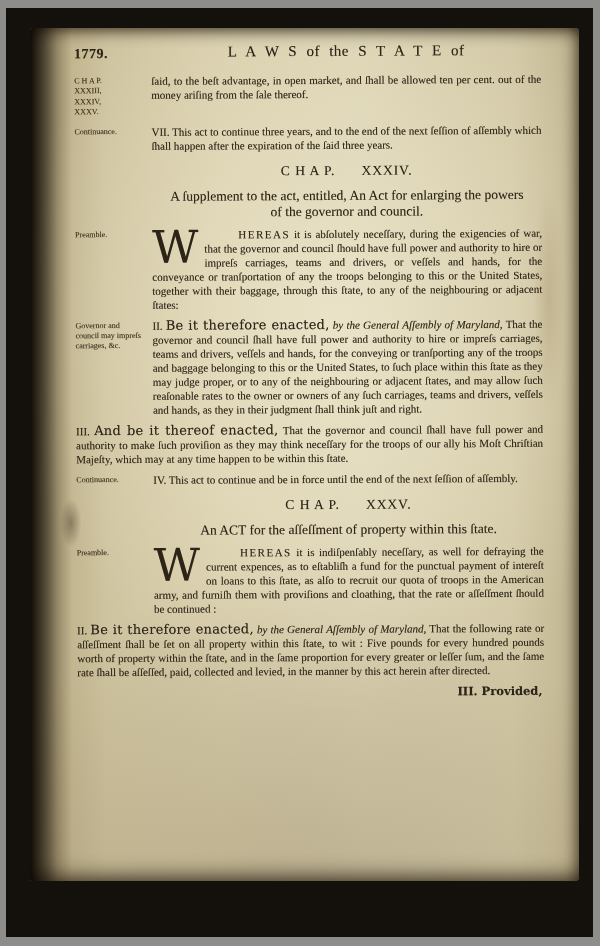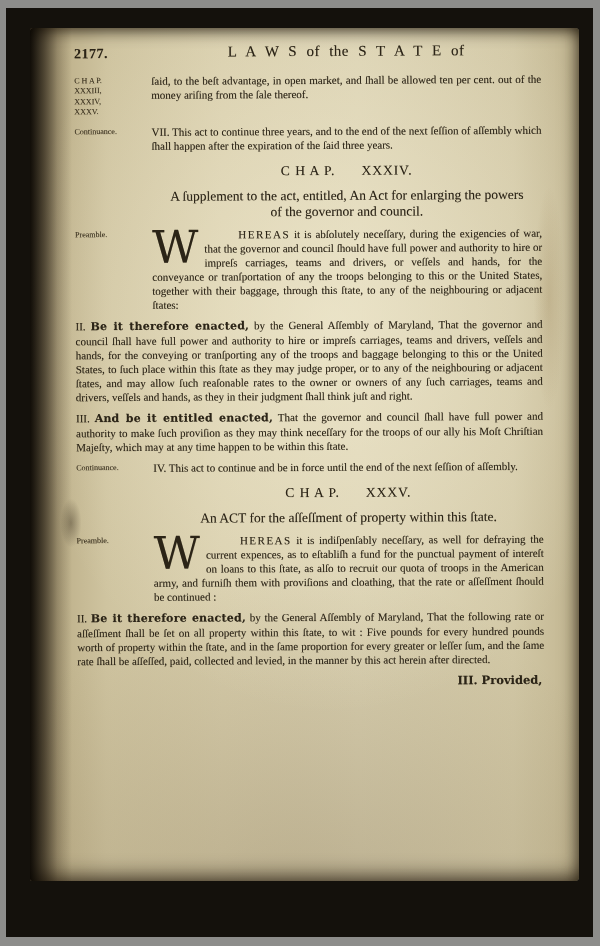--- a/index.html
+++ b/index.html
@@ -63,37 +63,37 @@
   .pre { white-space: pre-line; }
   .para { font-size: 11px; line-height: 14px; text-align: justify; }
   .chaphead { text-align: center; font-size: 13.5px; letter-spacing: 1px; padding: 4px 0 2px 0; }
   .chnum { margin-left: 26px; }
   .acttitle { text-align: center; font-size: 13.5px; line-height: 16px; padding: 0 16px; }
   .dropcap {
     float: left; font-size: 45px; line-height: 34px;
     padding: 3px 6px 0 0; font-family: "DejaVu Serif", serif;
   }
   .lead { letter-spacing: 1.5px; margin-left: 34px; }
-  .enacted { font-weight: bold; letter-spacing: 0.2px; font-family: "DejaVu Serif", serif; font-size: 11px; }
-  .cite { }
+  .enacted { font-weight: normal; letter-spacing: 0.2px; font-family: "DejaVu Serif", serif; font-size: 13px; }
+  .cite { font-style: italic; }
   .catch { text-align: right; font-weight: bold; font-size: 11.5px; padding-right: 2px; font-family: "DejaVu Serif", serif; }
 </style>
 </head>
 <body>
 
 <div class="scan">
   <div class="paper">
     <div class="binding"></div>
     <div class="stain-a"></div>
     <div class="stain-b"></div>
 
     <div class="content">
 
       <div class="header">
-        <div class="notecol year">2177.</div>
+        <div class="notecol year">1779.</div>
         <div class="bodycol running">L A W S of the S T A T E of</div>
       </div>
 
       <div class="row">
         <div class="notecol note pre">C H A P.
 XXXIII,
 XXXIV,
 XXXV.</div>
         <div class="bodycol para">ſaid, to the beſt advantage, in open market, and ſhall be allowed ten per cent. out of the money ariſing from the ſale thereof.</div>
       </div>
@@ -112,25 +112,26 @@
         <div class="notecol"></div>
         <div class="bodycol acttitle">A ſupplement to the act, entitled, An Act for enlarging the powers of the governor and council.</div>
       </div>
 
       <div class="row">
         <div class="notecol note">Preamble.</div>
         <div class="bodycol para"><span class="dropcap">W</span><span class="lead">HEREAS</span><span> it is abſolutely neceſſary, during the exigencies of war, that the governor and council ſhould have full power and authority to hire or impreſs carriages, teams and drivers, or veſſels and hands, for the conveyance or tranſportation of any the troops belonging to this or the United States, together with their baggage, through this ſtate, to any of the neighbouring or adjacent ſtates:</span></div>
       </div>
 
       <div class="row">
+        <div class="notecol note">Governor and council may impreſs carriages, &amp;c.</div>
         <div class="bodycol para"><span>II. </span><span class="enacted">Be it therefore enacted,</span><span class="cite"> by the General Aſſembly of Maryland,</span><span> That the governor and council ſhall have full power and authority to hire or impreſs carriages, teams and drivers, veſſels and hands, for the conveying or tranſporting any of the troops and baggage belonging to this or the United States, to ſuch place within this ſtate as they may judge proper, or to any of the neighbouring or adjacent ſtates, and may allow ſuch reaſonable rates to the owner or owners of any ſuch carriages, teams and drivers, veſſels and hands, as they in their judgment ſhall think juſt and right.</span></div>
       </div>
 
       <div class="row">
-        <div class="bodycol para"><span>III. </span><span class="enacted">And be it entitled enacted,</span><span> That the governor and council ſhall have full power and authority to make ſuch proviſion as they may think neceſſary for the troops of our ally his Moſt Chriſtian Majeſty, which may at any time happen to be within this ſtate.</span></div>
+        <div class="bodycol para"><span>III. </span><span class="enacted">And be it thereof enacted,</span><span> That the governor and council ſhall have full power and authority to make ſuch proviſion as they may think neceſſary for the troops of our ally his Moſt Chriſtian Majeſty, which may at any time happen to be within this ſtate.</span></div>
       </div>
 
       <div class="row">
         <div class="notecol note">Continuance.</div>
         <div class="bodycol para">IV. This act to continue and be in force until the end of the next ſeſſion of aſſembly.</div>
       </div>
 
       <div class="row">
         <div class="notecol"></div>
         <div class="bodycol chaphead"><span class="chlabel">C H A P.</span><span class="chnum">XXXV.</span></div>

